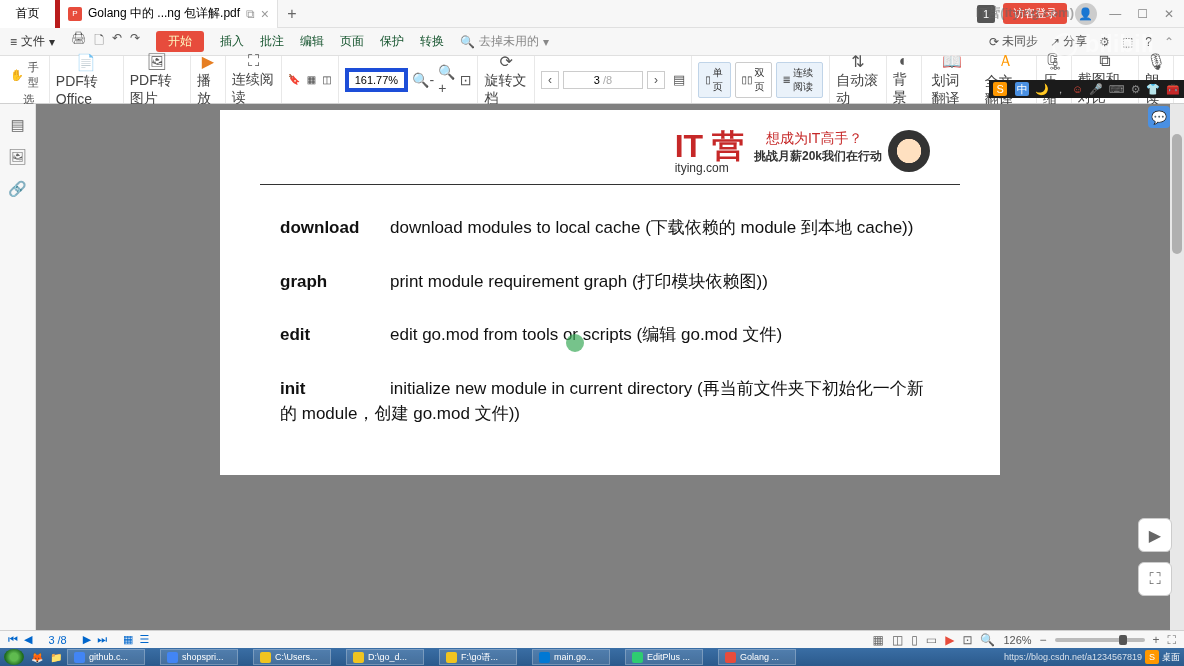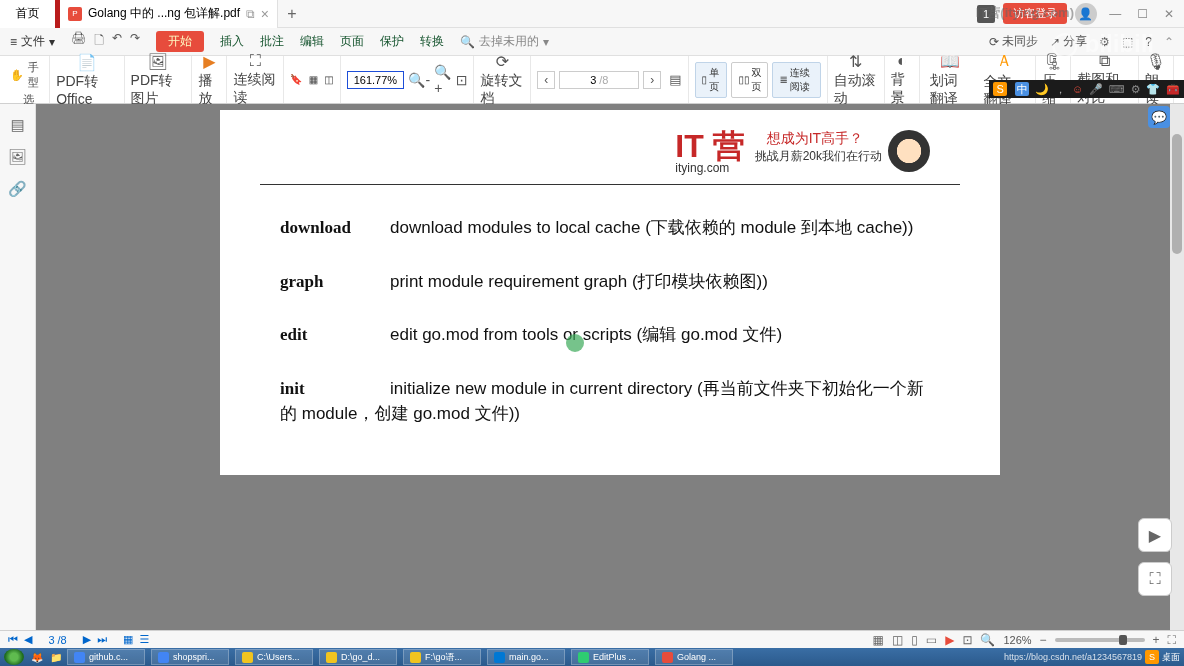--- a/index.html
+++ b/index.html
@@ -32,46 +32,46 @@
 .toolbar { height: 48px; background:#fff; border-bottom:1px solid #d0d0d0; display:flex; align-items:stretch; padding:0 10px; }
 .tool-sec { display:flex; flex-direction:column; justify-content:center; align-items:center; padding:0 6px; border-right:1px solid #e8e8e8; font-size:10px; color:#444; }
 .tool-sec-h { display:flex; align-items:center; padding:0 6px; border-right:1px solid #e8e8e8; gap:6px; font-size:10px; color:#444;}
 .tool-icon { font-size:16px; color:#555; }
 .tool-label { font-size:14px; margin-top:1px;}
 .tool-hand { display:flex;flex-direction:column;gap:2px;padding:4px 8px 4px 0;border-right:1px solid #e8e8e8; }
 .tool-hand-row { display:flex;align-items:center;gap:4px;font-size:11px;color:#444;}
 .hand-ico { color:#555; }
 .arrow-ico { color:#0078d4; }
 .zoom-box { display:flex;align-items:center;gap:4px;padding:0 6px;border-right:1px solid #e8e8e8;}
-.zoom-val { border:1px solid #1d4ed8; padding:2px 6px; font-size:11px;}
+.zoom-val { border:4px solid #1d4ed8; padding:2px 6px; font-size:11px;}
 .zoom-btn { font-size:14px;color:#555;cursor:pointer;}
 .page-nav { display:flex;align-items:center;gap:4px;padding:0 6px;border-right:1px solid #e8e8e8;}
 .page-btn { border:1px solid #ccc;width:18px;height:18px;display:flex;align-items:center;justify-content:center;cursor:pointer;color:#555;}
 .page-input { border:1px solid #ccc; width:80px; padding:2px 6px; font-size:11px; text-align:center;}
 .chip { border:1px solid #c0d4e8;background:#eaf2fa;padding:3px 6px;border-radius:2px;font-size:10px;display:flex;align-items:center;gap:2px;color:#333;}
 
 .tray { position:absolute; top:80px; right:0; height:18px; background:#1b1b1b; display:flex;align-items:center;gap:6px;padding:0 4px;}
 .tray span{ font-size:11px;}
 .sg { width:14px;height:14px;background:#ff9800;border-radius:2px;color:#fff;font-size:9px;display:flex;align-items:center;justify-content:center;}
 .moon{color:#4a90e2;} .smile{color:#e74c3c;} .mic{color:#4a90e2;} .kbd{color:#888;} .gear{color:#888;} .tshirt{color:#ffb020;} .toolic{color:#4a90e2;}
 
 .workspace { position:absolute; top:104px; left:0; right:0; bottom:36px; display:flex; }
 .left-rail { width:36px; background:#f7f7f7; border-right:1px solid #e0e0e0; display:flex; flex-direction:column; align-items:center;gap:14px;padding-top:12px;}
 .left-rail span { color:#666; font-size:15px; cursor:pointer;}
 .doc-area { flex:1; background:#808080; overflow:hidden; position:relative; }
 .page { background:#fff; width:780px; margin:6px auto 0; padding:20px 0; }
 .banner { display:flex; justify-content:flex-end; align-items:flex-start; padding:0 30px 10px; border-bottom:1px solid #333; margin:0 40px 30px;}
 .banner-logo { color:#c62828; font-size:32px; font-weight:bold; line-height:1;}
 .banner-logo small{display:block;font-size:12px;color:#333;font-weight:normal;}
 .banner-text { margin-left:12px; font-size:14px; color:#c62828; }
-.banner-sub{font-size:12px;color:#333;}
+.banner-sub{font-size:12px;color:#333;font-weight:bold;}
 .cartoon { width:42px;height:42px;background:radial-gradient(circle,#ffe0c0 40%,#333 42%);border-radius:50%;margin-left:6px; }
 .content { padding:0 60px; font-size:17px; line-height:1.5; color:#111; }
 .entry { margin-bottom:28px; }
-.cmd { font-weight:bold; display:inline-block; width:110px; vertical-align:top;font-family:Liberation Serif, serif;}
+.cmd { font-weight:bold; display:inline-block; width:110px; vertical-align:top;}
 .desc { display:inline; }
 .cursor-dot { position:absolute; width:18px;height:18px;background:rgba(60,170,90,0.7);border-radius:50%;left:530px;top:230px;}
 .scroll-right { position:absolute;right:0;top:0;bottom:0;width:14px;background:#e8e8e8;}
 .scroll-thumb{position:absolute;right:2px;top:30px;width:10px;height:120px;background:#b0b0b0;border-radius:5px;}
 
 .statusbar { position:absolute; left:0; right:0; bottom:18px; height:18px; background:#f7f7f7;border-top:1px solid #d0d0d0;display:flex;align-items:center;padding:0 8px;font-size:11px;color:#555;}
 .sb-nav{display:flex;gap:6px;align-items:center;}
 .sb-nav span{cursor:pointer;color:#0066cc;}
 .sb-page{margin:0 10px;color:#333;}
 .sb-right{margin-left:auto;display:flex;align-items:center;gap:8px;}
@@ -302,21 +302,21 @@
     <div class="zoom-slider"></div>
     <span class="sb-ico">+</span>
     <span class="sb-ico">⛶</span>
   </div>
 </div>
 
 <div class="taskbar">
   <div class="start-orb"></div>
   <div class="tb-ico" style="color:#ff7b00">🦊</div>
   <div class="tb-ico" style="color:#ffcc00">📁</div>
-  <div id="tb-items" style="display:flex;gap:6px;">
+  <div id="tb-items" style="display:flex;gap:15px;">
       <div class="tb-item">
         <span class="ic" style="background:#4285f4"></span>
         <span>github.c...</span>
       </div>
       <div class="tb-item">
         <span class="ic" style="background:#4285f4"></span>
         <span>shopspri...</span>
       </div>
       <div class="tb-item">
         <span class="ic" style="background:#f0c420"></span>

